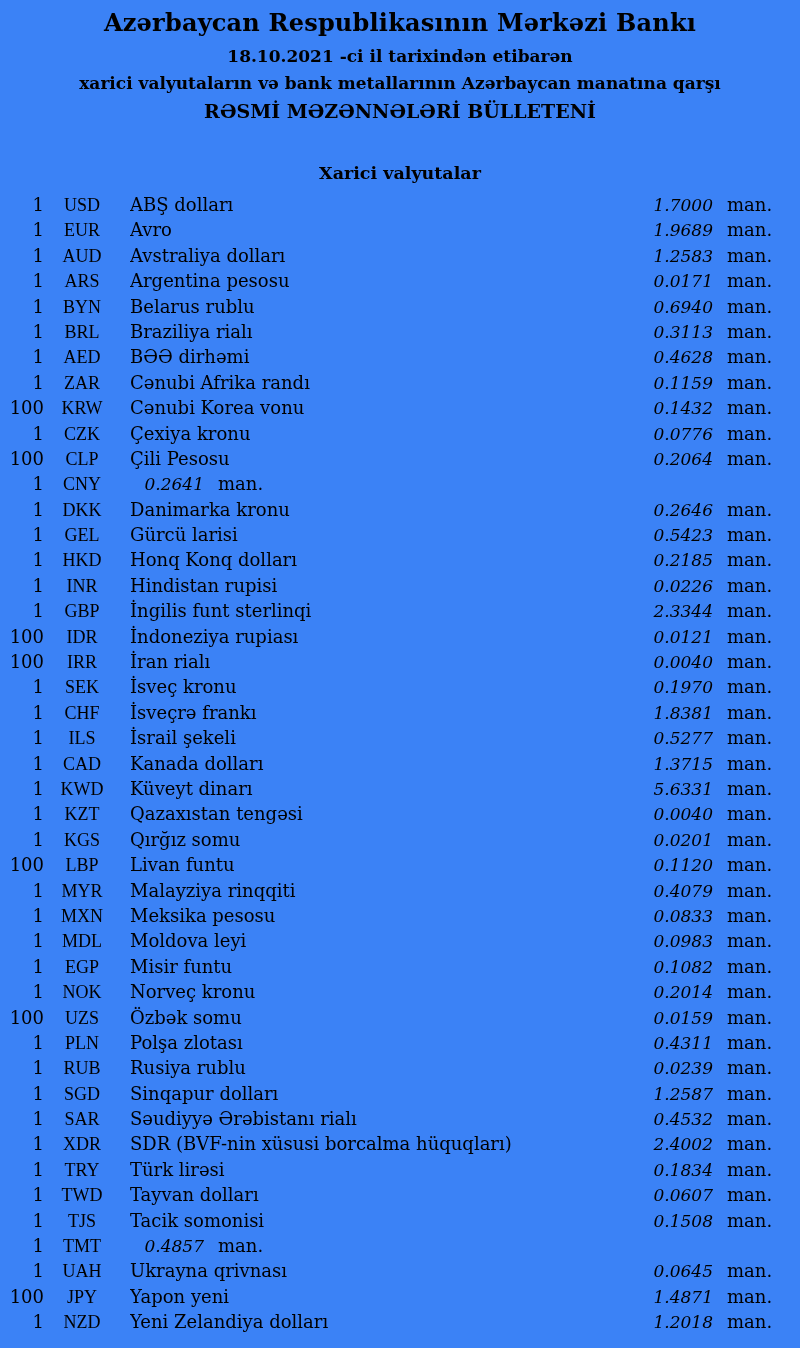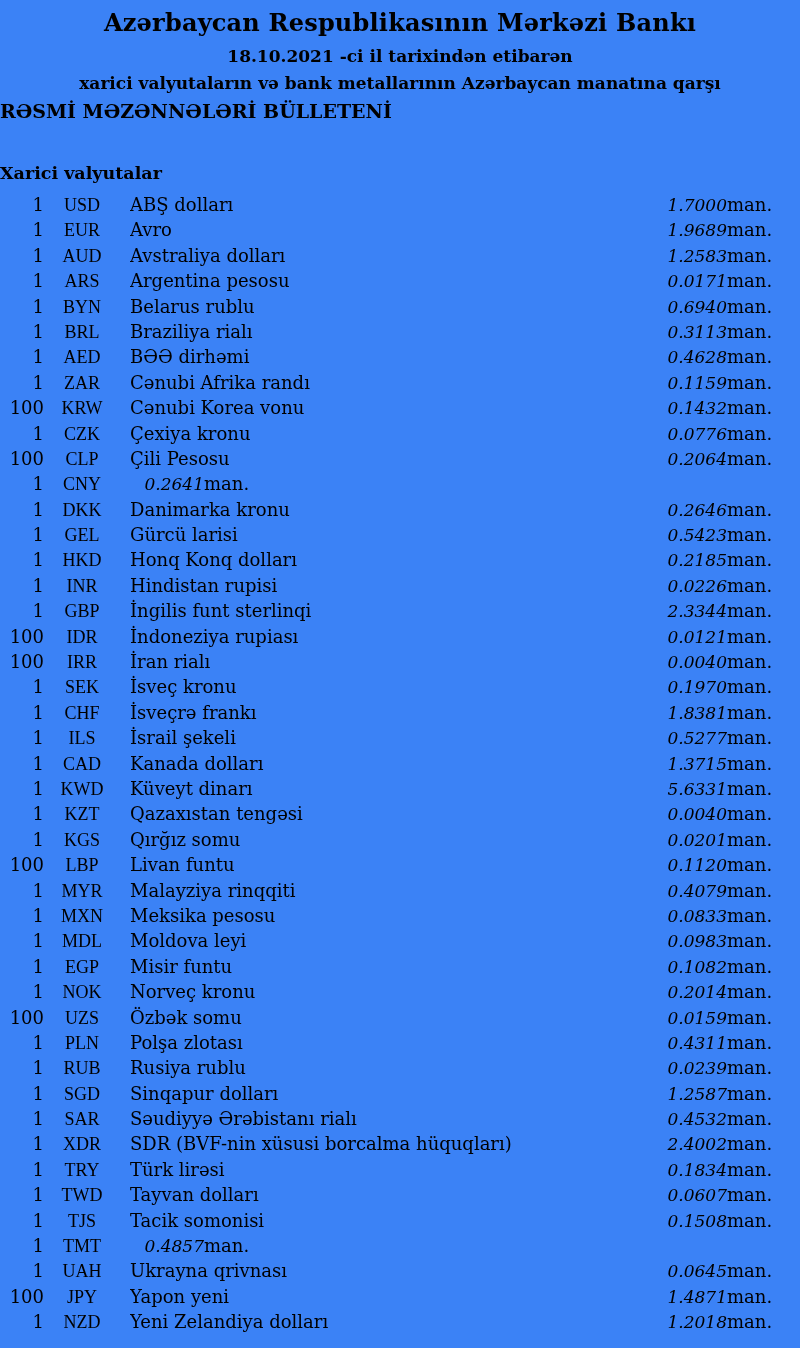--- a/index.html
+++ b/index.html
@@ -26,27 +26,28 @@
     letter-spacing: 0.2px;
   }
   .subline {
     text-align: center;
     font-size: 17px;
     font-weight: bold;
     line-height: 27px;
   }
   .subline.first { margin-top: 5px; }
   .bulletin-title {
+    text-align: center;
     font-size: 19px;
     font-weight: bold;
     line-height: 28px;
   }
   .section-title {
     margin-top: 36px;
-    text-align: left;
+    text-align: center;
     font-size: 17.5px;
     font-weight: bold;
     line-height: 24px;
   }
   .rates {
     margin-top: 7px;
   }
   .row {
     display: flex;
     align-items: baseline;
@@ -75,20 +76,21 @@
   .rate {
     width: 92px;
     text-align: right;
     font-weight: normal;
     font-style: italic;
     font-size: 17px;
     flex: 0 0 auto;
   }
   .unit {
     width: 46px;
+    margin-left: 14px;
     margin-right: 27px;
     text-align: left;
     flex: 0 0 auto;
   }
 </style>
 </head>
 <body>
 
 <div class="page">
   <div class="bank-title">Azərbaycan Respublikasının Mərkəzi Bankı</div>

